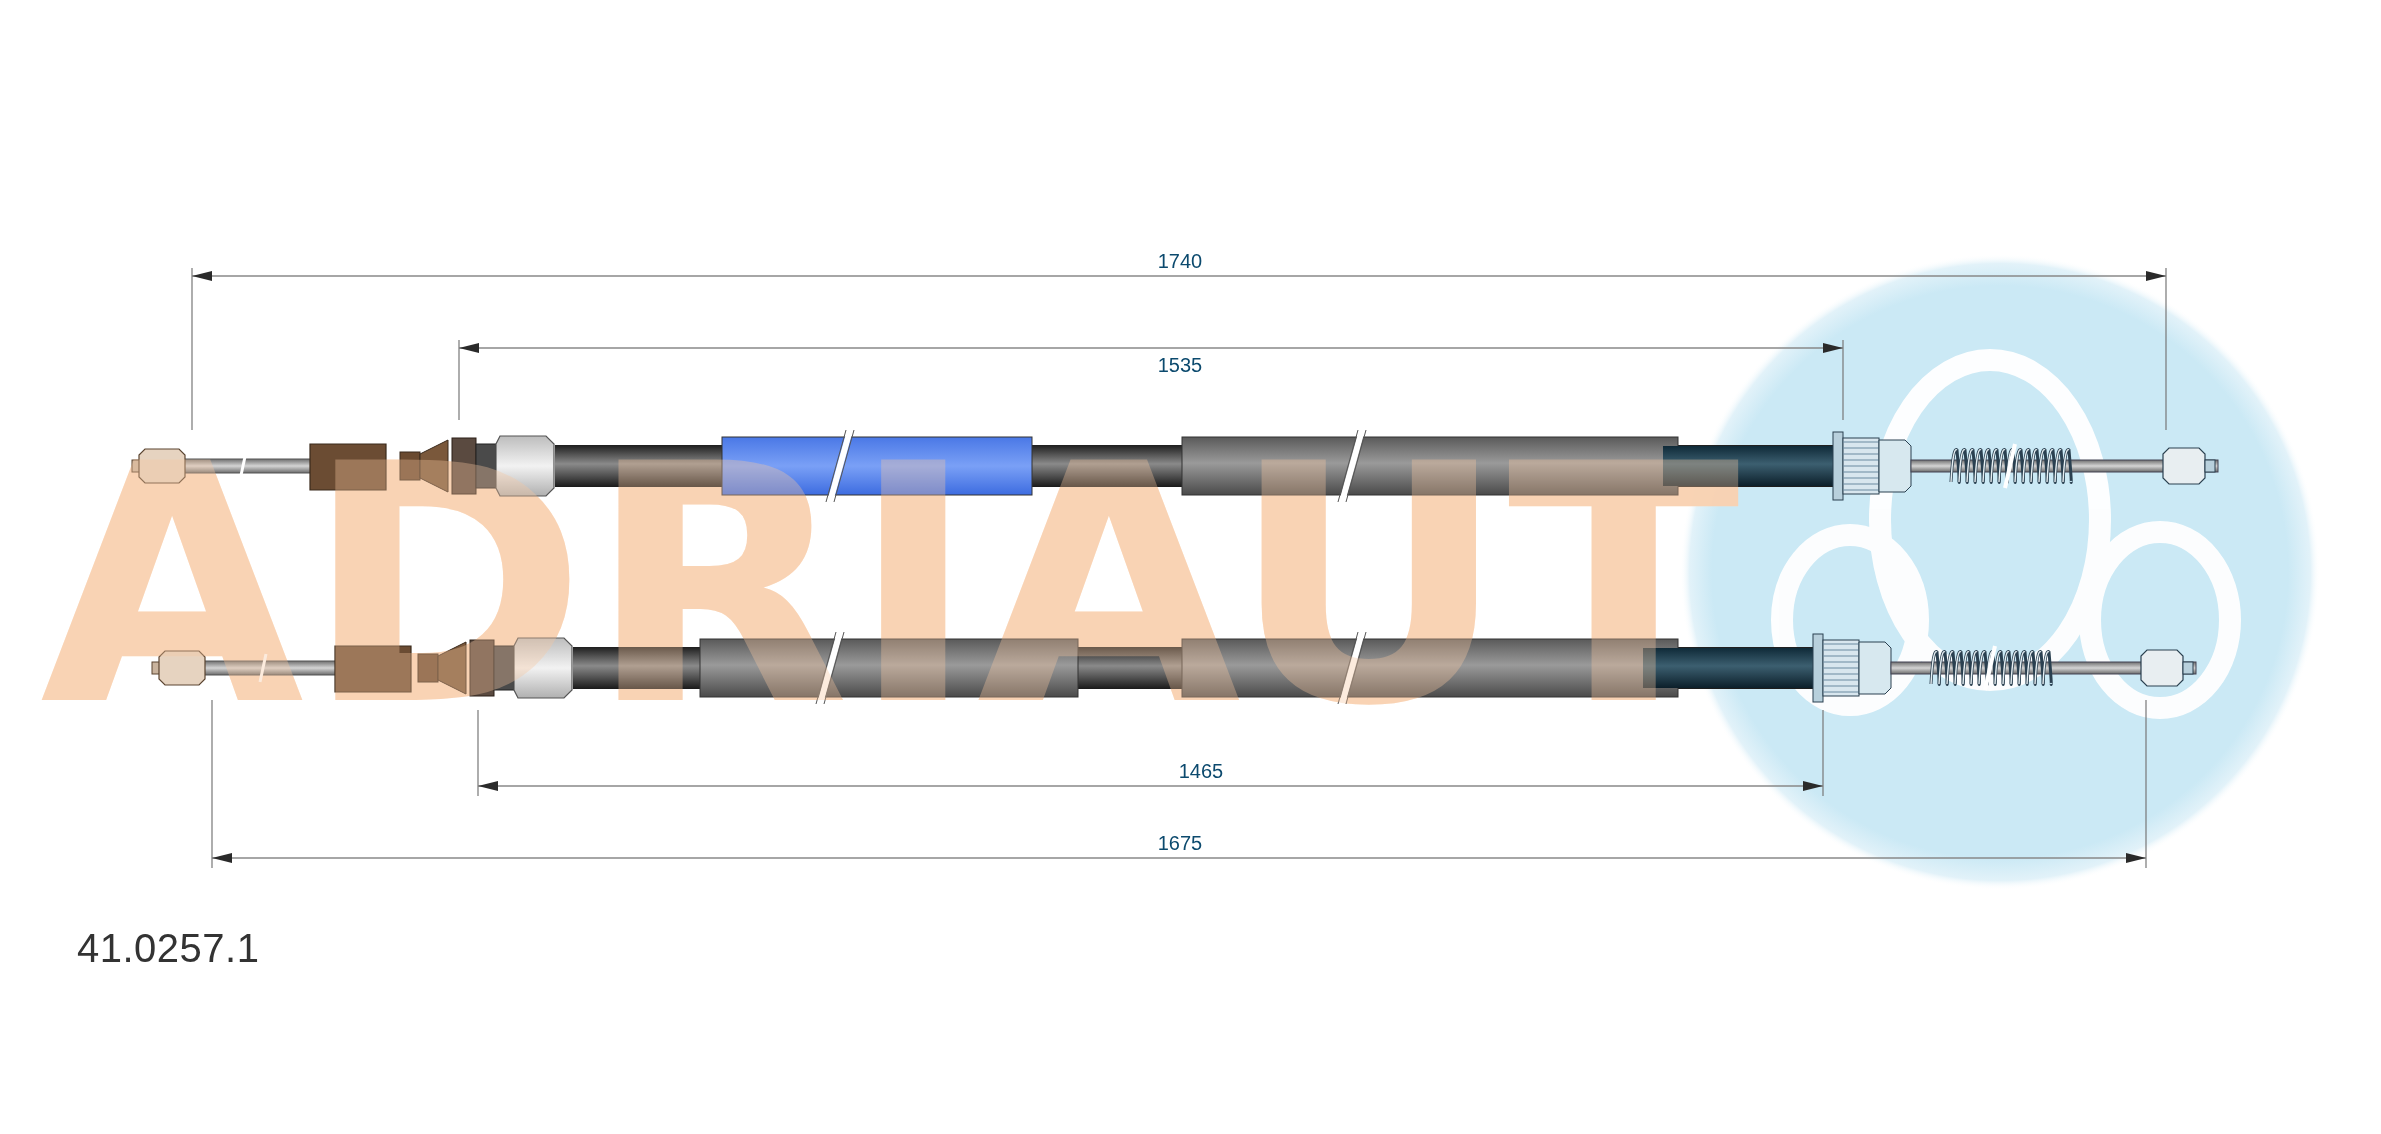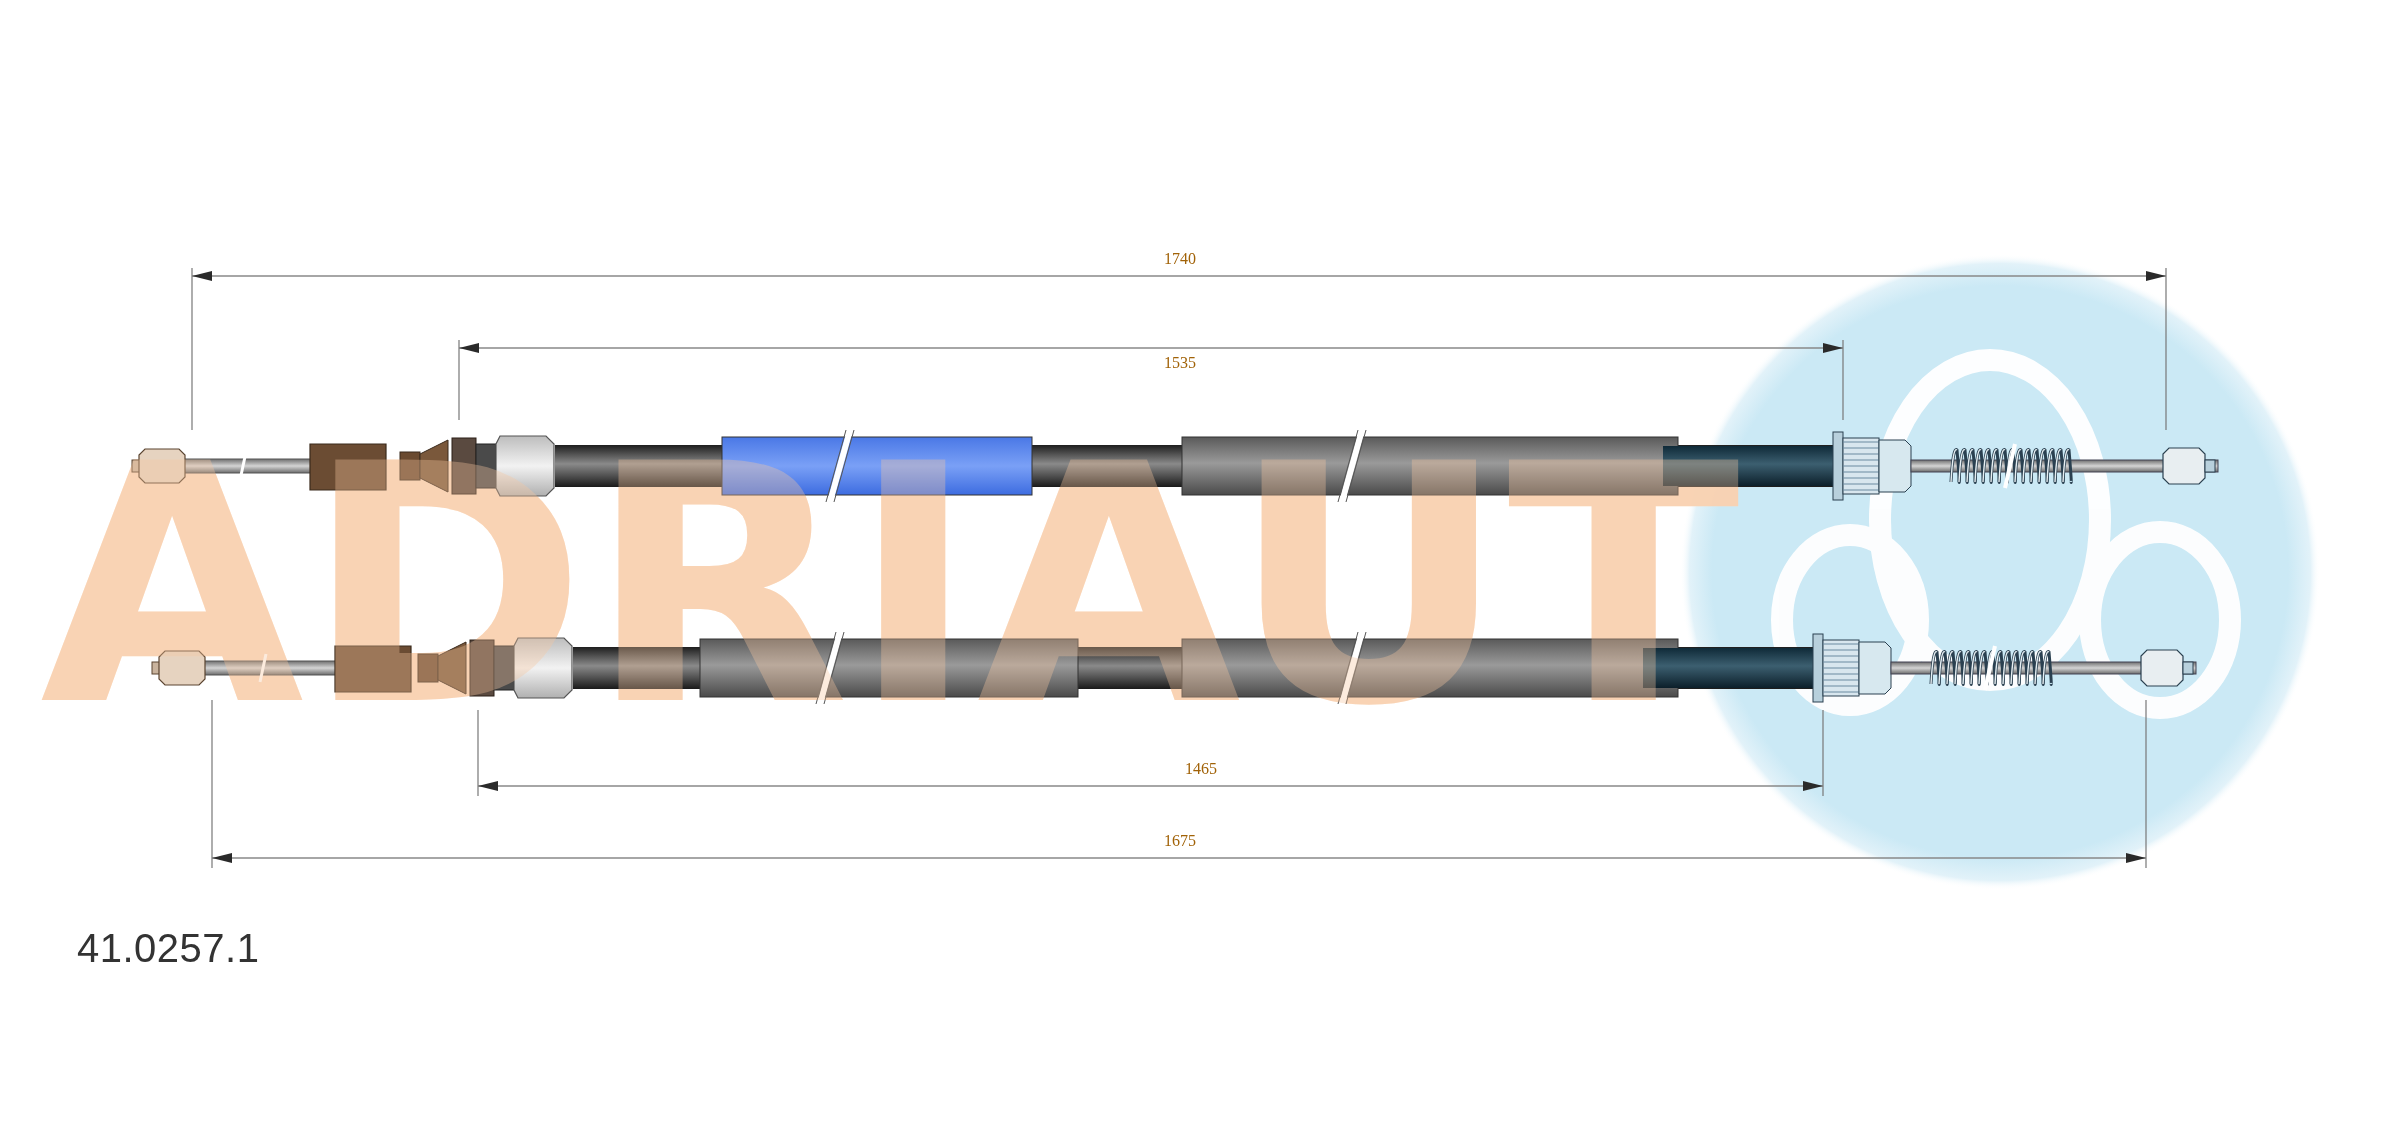--- a/index.html
+++ b/index.html
@@ -1,18 +1,18 @@
 <!DOCTYPE html>
 <html><head>
 <meta charset="utf-8">
 <style>
   html, body { margin:0; padding:0; background:#ffffff; }
   body { width:2381px; height:1134px; position:relative; overflow:hidden; font-family:"Liberation Sans", sans-serif; }
   #stage { position:absolute; left:0; top:0; width:2381px; height:1134px; }
-  .dim-label { position:absolute; font-size:16px; color:#a16207; font-family:Liberation Serif, serif; transform:translateX(-50%); }
+  .dim-label { position:absolute; font-size:20px; color:#0c4a6e; font-family:Liberation Sans, sans-serif; transform:translateX(-50%); }
   .part-number { position:absolute; left:77px; top:890px; font-size:40px; color:#333; letter-spacing:0.5px; font-family:"Liberation Sans", sans-serif;margin-top:36px; }
 </style>
 </head>
 <body>
 
 <div id="stage">
   <svg id="drawing" width="2381" height="1134" viewBox="0 0 2381 1134" xmlns="http://www.w3.org/2000/svg">
     <defs>
       <linearGradient id="sheathGrad" x1="0" y1="0" x2="0" y2="1">
         <stop offset="0" stop-color="#1e1e1e"></stop>

